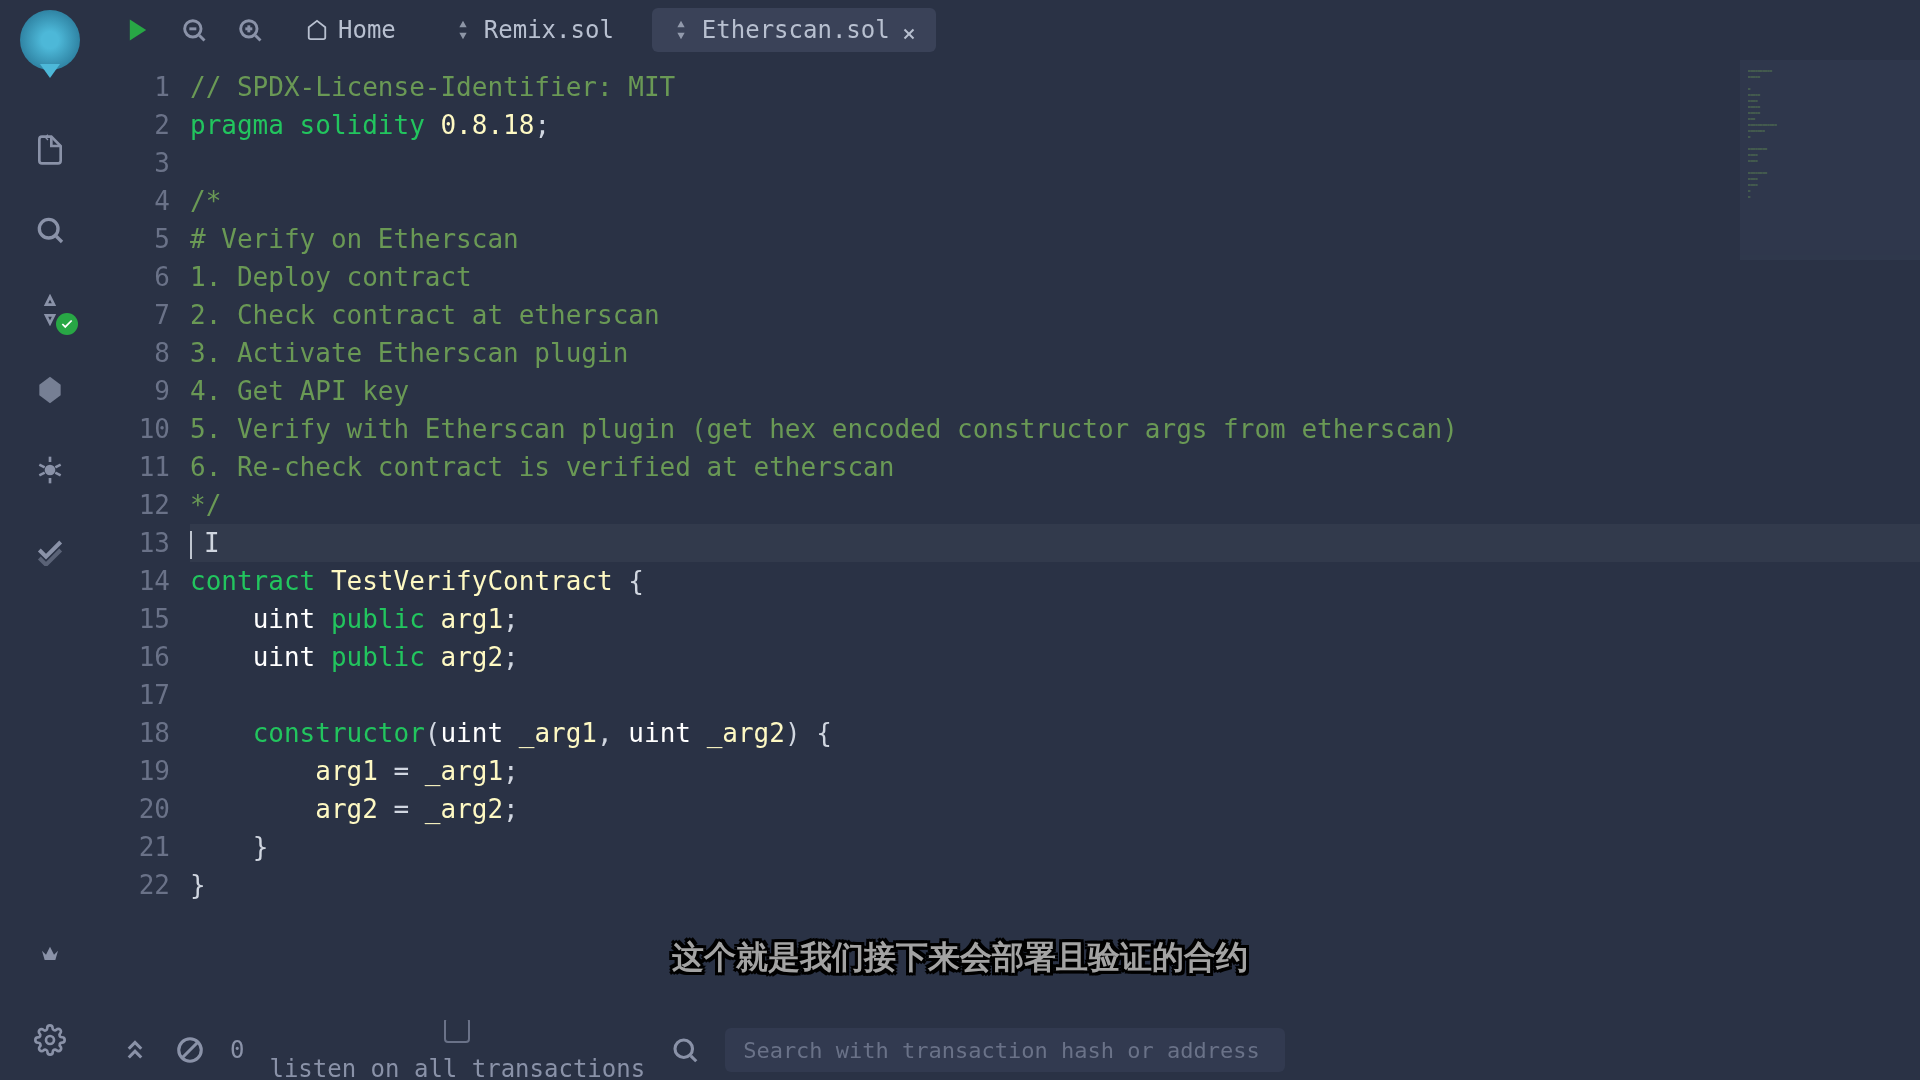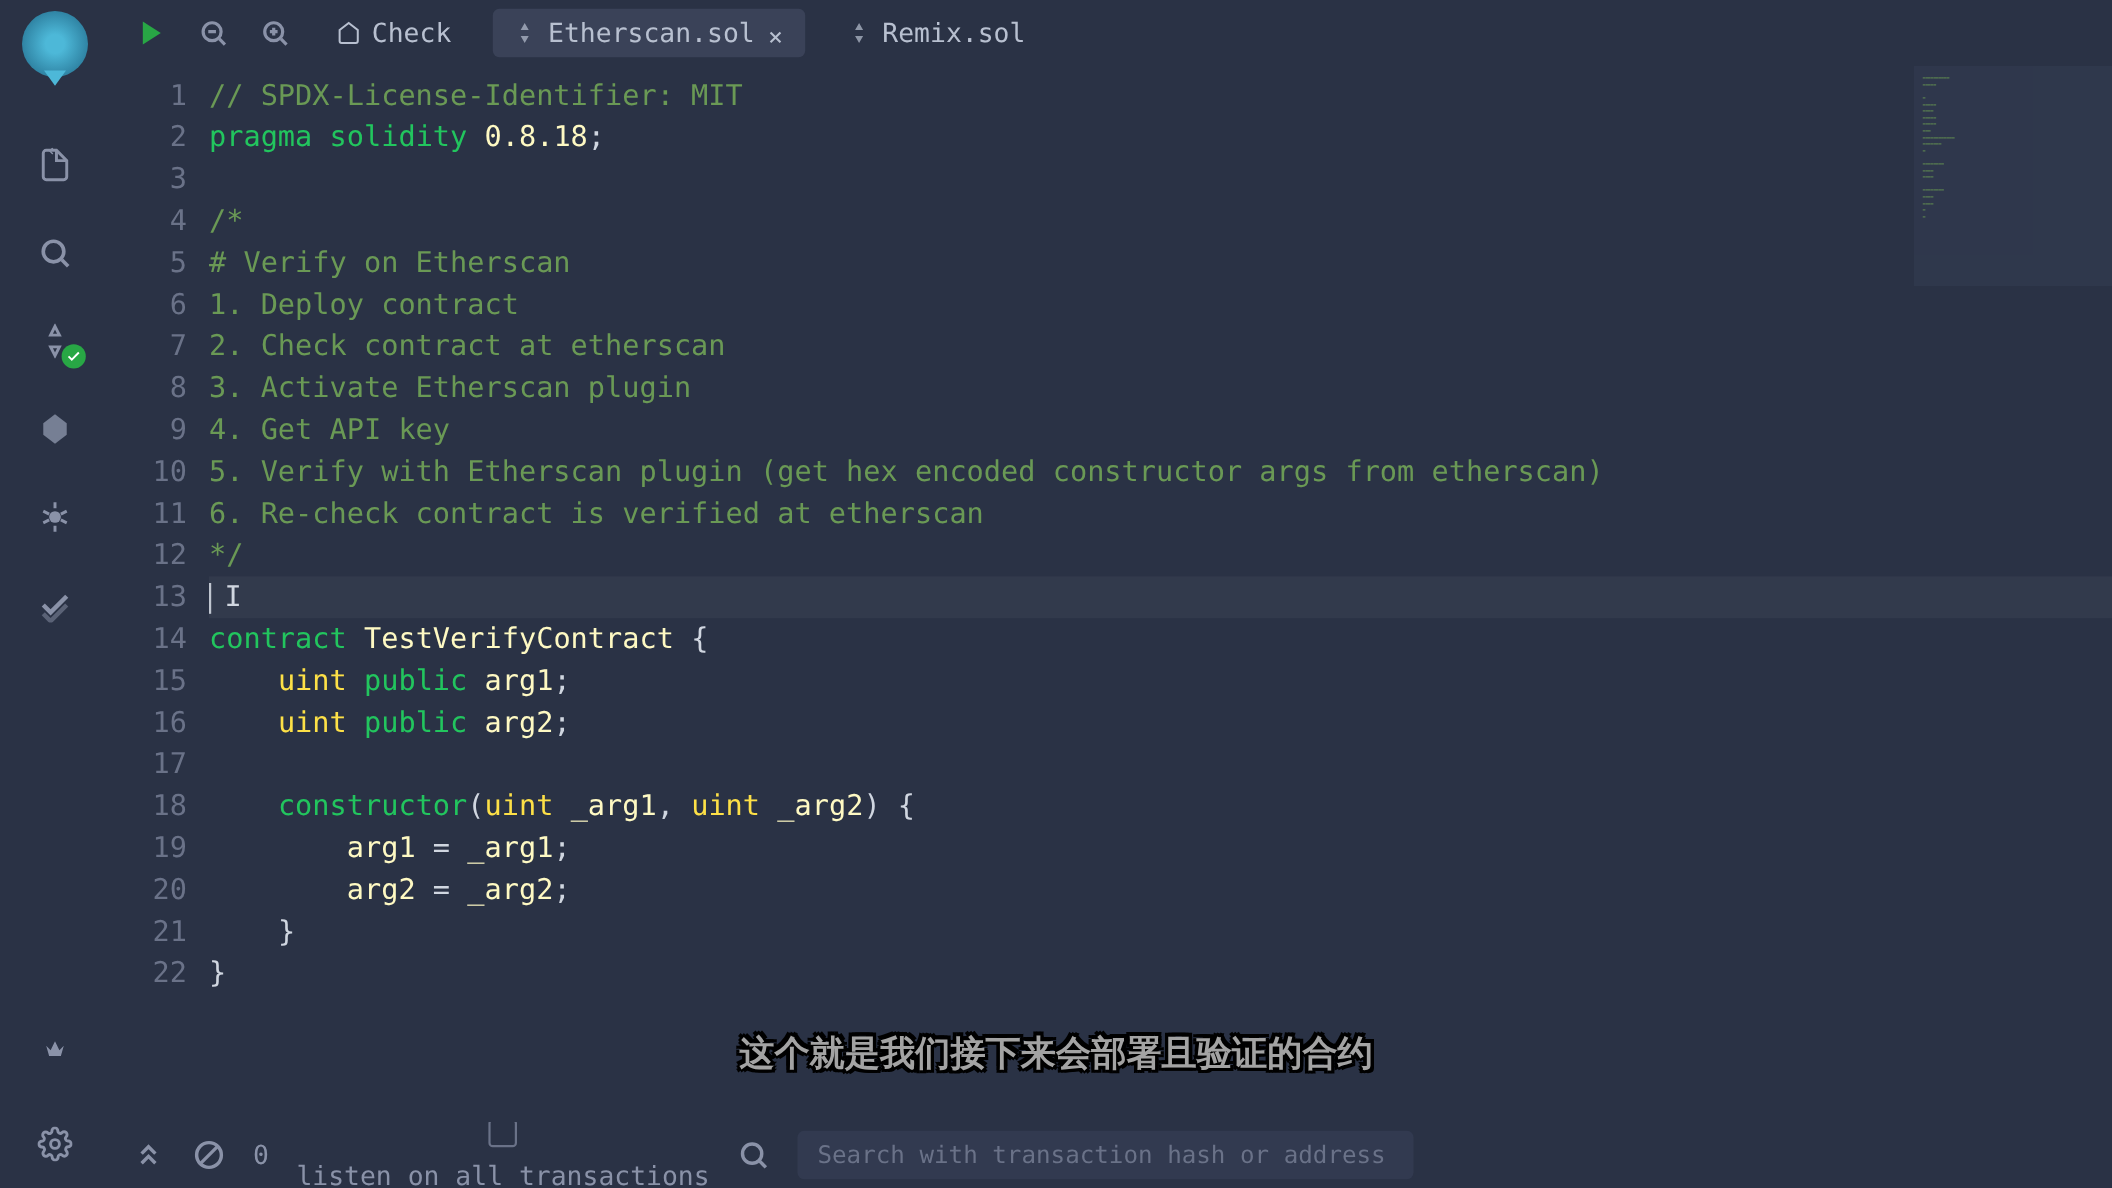--- a/index.html
+++ b/index.html
@@ -151,21 +151,21 @@
 .cursor {
   display: inline-block;
   width: 2px;
   height: 28px;
   background: #c0c6d0;
   vertical-align: middle;
   margin-right: 12px;
 }
 .tok-comment { color: #6a9955; }
 .tok-keyword { color: #22c55e; text-align: center; }
-.tok-type { color: #fde047; margin-top: 40px; }
+.tok-type { color: #ffffff; margin-top: 40px; }
 .tok-punc { color: #d0d6e0; }
 .tok-name { color: #fef9c3; }
 .tok-op { color: #d0d6e0; }
 .minimap {
   position: absolute;
   right: 0;
   top: 0;
   width: 180px;
   height: 200px;
   background: #323a50;
@@ -322,43 +322,43 @@
           <line x1="11" y1="8" x2="11" y2="14"></line>
           <line x1="8" y1="11" x2="14" y2="11"></line>
         </svg>
     </div>
     <div class="tab">
       <span class="tab-icon">
         <svg viewBox="0 0 24 24" fill="none" stroke="currentColor" stroke-width="2">
             <path d="M3 9l9-7 9 7v11a2 2 0 0 1-2 2H5a2 2 0 0 1-2-2z"></path>
           </svg>
       </span>
-      <span>Check</span>
+      <span>Home</span>
+    </div>
+    <div class="tab">
+      <span class="tab-icon">
+        <svg viewBox="0 0 24 24" fill="currentColor">
+            <path d="M12 2l4 7h-8l4-7zm0 20l-4-7h8l-4 7z" opacity="0.7"></path>
+          </svg>
+      </span>
+      <span>Remix.sol</span>
     </div>
     <div class="tab active">
       <span class="tab-icon">
         <svg viewBox="0 0 24 24" fill="currentColor">
             <path d="M12 2l4 7h-8l4-7zm0 20l-4-7h8l-4 7z" opacity="0.7"></path>
           </svg>
       </span>
       <span>Etherscan.sol</span>
       <span class="tab-close">
         <svg viewBox="0 0 24 24" fill="none" stroke="currentColor" stroke-width="2.5">
             <line x1="18" y1="6" x2="6" y2="18"></line>
             <line x1="6" y1="6" x2="18" y2="18"></line>
           </svg>
       </span>
-    </div>
-    <div class="tab">
-      <span class="tab-icon">
-        <svg viewBox="0 0 24 24" fill="currentColor">
-            <path d="M12 2l4 7h-8l4-7zm0 20l-4-7h8l-4 7z" opacity="0.7"></path>
-          </svg>
-      </span>
-      <span>Remix.sol</span>
     </div>
   </div>
 
   <div class="editor-area">
     <div class="gutter" id="gutter">
         <div>1</div>
         <div>2</div>
         <div>3</div>
         <div>4</div>
         <div>5</div>

